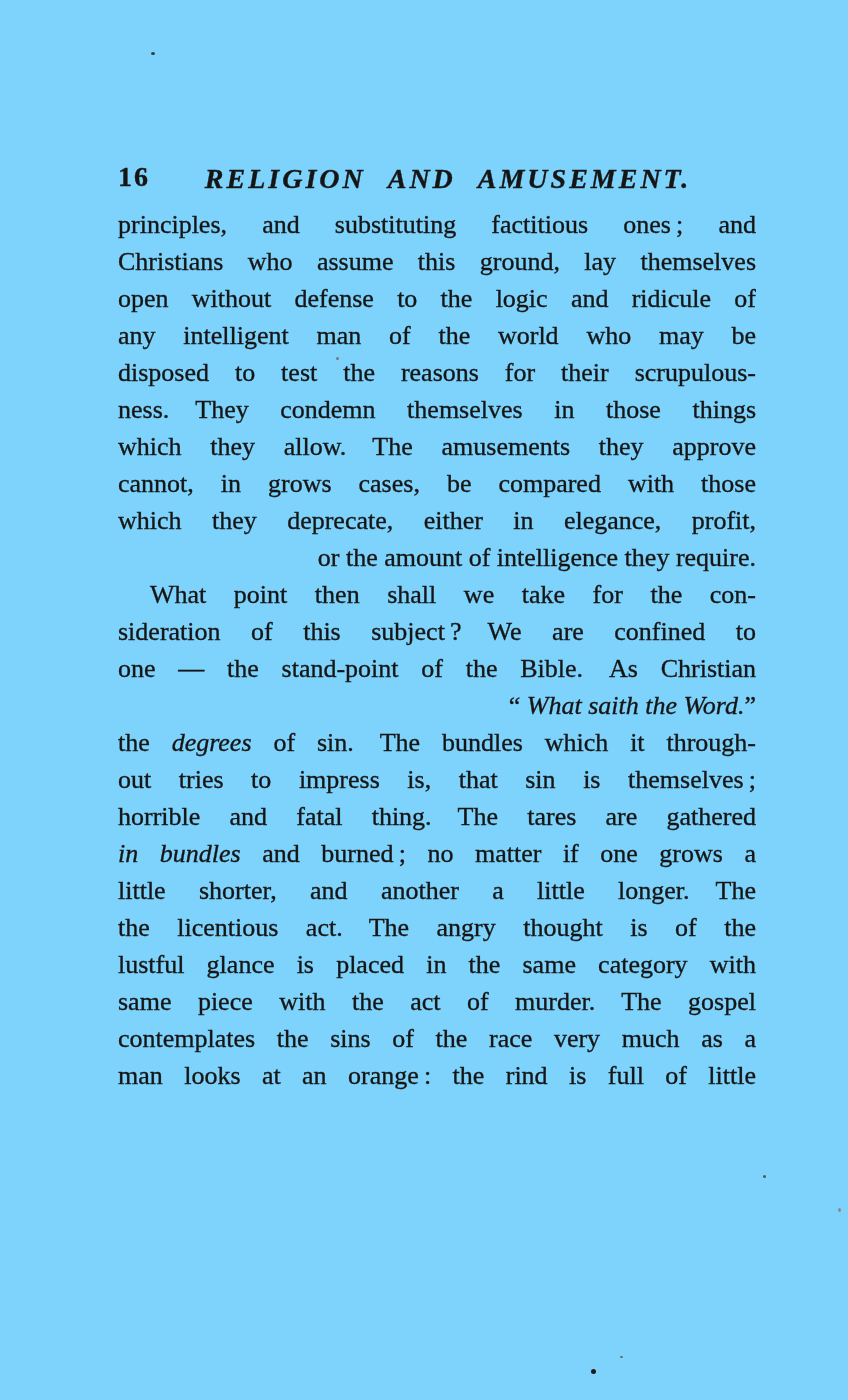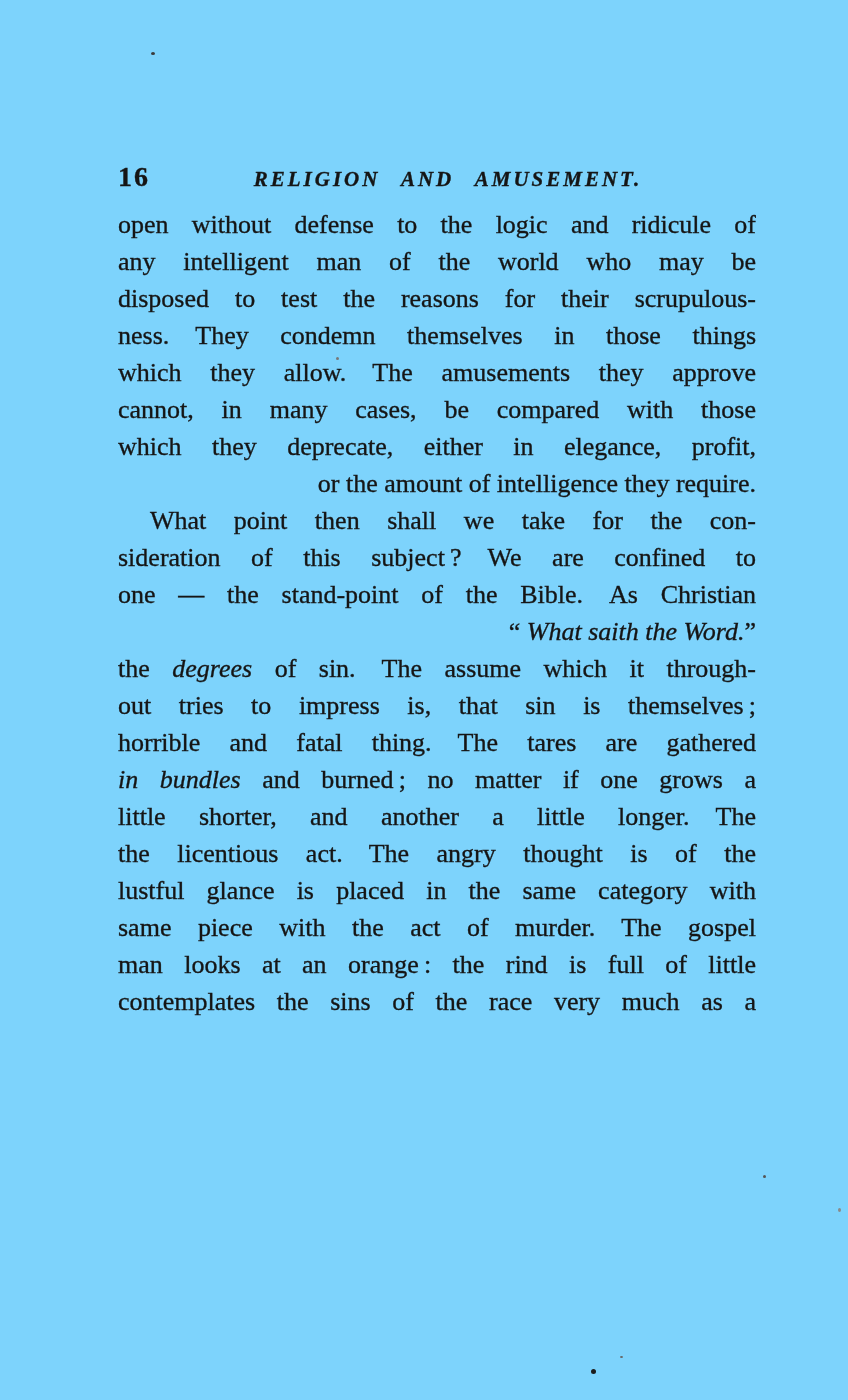--- a/index.html
+++ b/index.html
@@ -27,21 +27,21 @@
     letter-spacing: 2px;
   }
   .header-title {
     position: absolute;
     left: 129px;
     top: 166px;
     width: 638px;
     text-align: center;
     font-style: italic;
     font-weight: 700;
-    font-size: 21px;
+    font-size: 28px;
     line-height: 26px;
     letter-spacing: 3px;
     word-spacing: 13px;
   }
   .body-text {
     position: absolute;
     left: 118px;
     top: 206px;
     width: 638px;
     font-size: 26px;
@@ -68,42 +68,44 @@
     border-radius: 50%;
   }
 </style>
 </head>
 <body>
 
 <div class="page">
   <div class="header-num">16</div>
   <div class="header-title">RELIGION AND AMUSEMENT.</div>
   <div class="body-text">
+      <div class="line j"><span>principles, and substituting factitious ones ; and</span></div>
+      <div class="line j"><span>Christians who assume this ground, lay themselves</span></div>
       <div class="line j"><span>open without defense to the logic and ridicule of</span></div>
       <div class="line j"><span>any intelligent man of the world who may be</span></div>
       <div class="line j"><span>disposed to test the reasons for their scrupulous-</span></div>
       <div class="line j"><span>ness. They condemn themselves in those things</span></div>
       <div class="line j"><span>which they allow. The amusements they approve</span></div>
-      <div class="line j"><span>cannot, in many cases, be compared with those</span></div>
+      <div class="line j"><span>cannot, in grows cases, be compared with those</span></div>
       <div class="line j"><span>which they deprecate, either in elegance, profit,</span></div>
       <div class="line"><span>or the amount of intelligence they require.</span></div>
       <div class="line j ind"><span>What point then shall we take for the con-</span></div>
       <div class="line j"><span>sideration of this subject ? We are confined to</span></div>
       <div class="line j"><span>one — the stand-point of the Bible. As Christian</span></div>
       <div class="line"><span>“ </span><span class="it">What saith the Word.</span><span>”</span></div>
-      <div class="line j"><span>the </span><span class="it">degrees</span><span> of sin. The assume which it through-</span></div>
+      <div class="line j"><span>the </span><span class="it">degrees</span><span> of sin. The bundles which it through-</span></div>
       <div class="line j"><span>out tries to impress is, that sin is themselves ;</span></div>
       <div class="line j"><span>horrible and fatal thing. The tares are gathered</span></div>
       <div class="line j"><span class="it">in bundles</span><span> and burned ; no matter if one grows a</span></div>
       <div class="line j"><span>little shorter, and another a little longer. The</span></div>
       <div class="line j"><span>the licentious act. The angry thought is of the</span></div>
       <div class="line j"><span>lustful glance is placed in the same category with</span></div>
       <div class="line j"><span>same piece with the act of murder. The gospel</span></div>
+      <div class="line j"><span>contemplates the sins of the race very much as a</span></div>
       <div class="line j"><span>man looks at an orange : the rind is full of little</span></div>
-      <div class="line j"><span>contemplates the sins of the race very much as a</span></div>
     </div>
 <div class="speck" style="left: 151px; top: 52px; width: 4px; height: 3px; background: rgb(58, 58, 58);"></div>
     <div class="speck" style="left: 336px; top: 357px; width: 3px; height: 3px; background: rgb(120, 120, 120);"></div>
     <div class="speck" style="left: 763px; top: 1175px; width: 3px; height: 3px; background: rgb(85, 85, 85);"></div>
     <div class="speck" style="left: 838px; top: 1208px; width: 3px; height: 4px; background: rgb(138, 138, 138);"></div>
     <div class="speck" style="left: 620px; top: 1356px; width: 3px; height: 2px; background: rgb(102, 102, 102);"></div>
     <div class="speck" style="left: 591px; top: 1369px; width: 5px; height: 5px; background: rgb(28, 28, 28);"></div>
   </div>
 
 </body></html>

